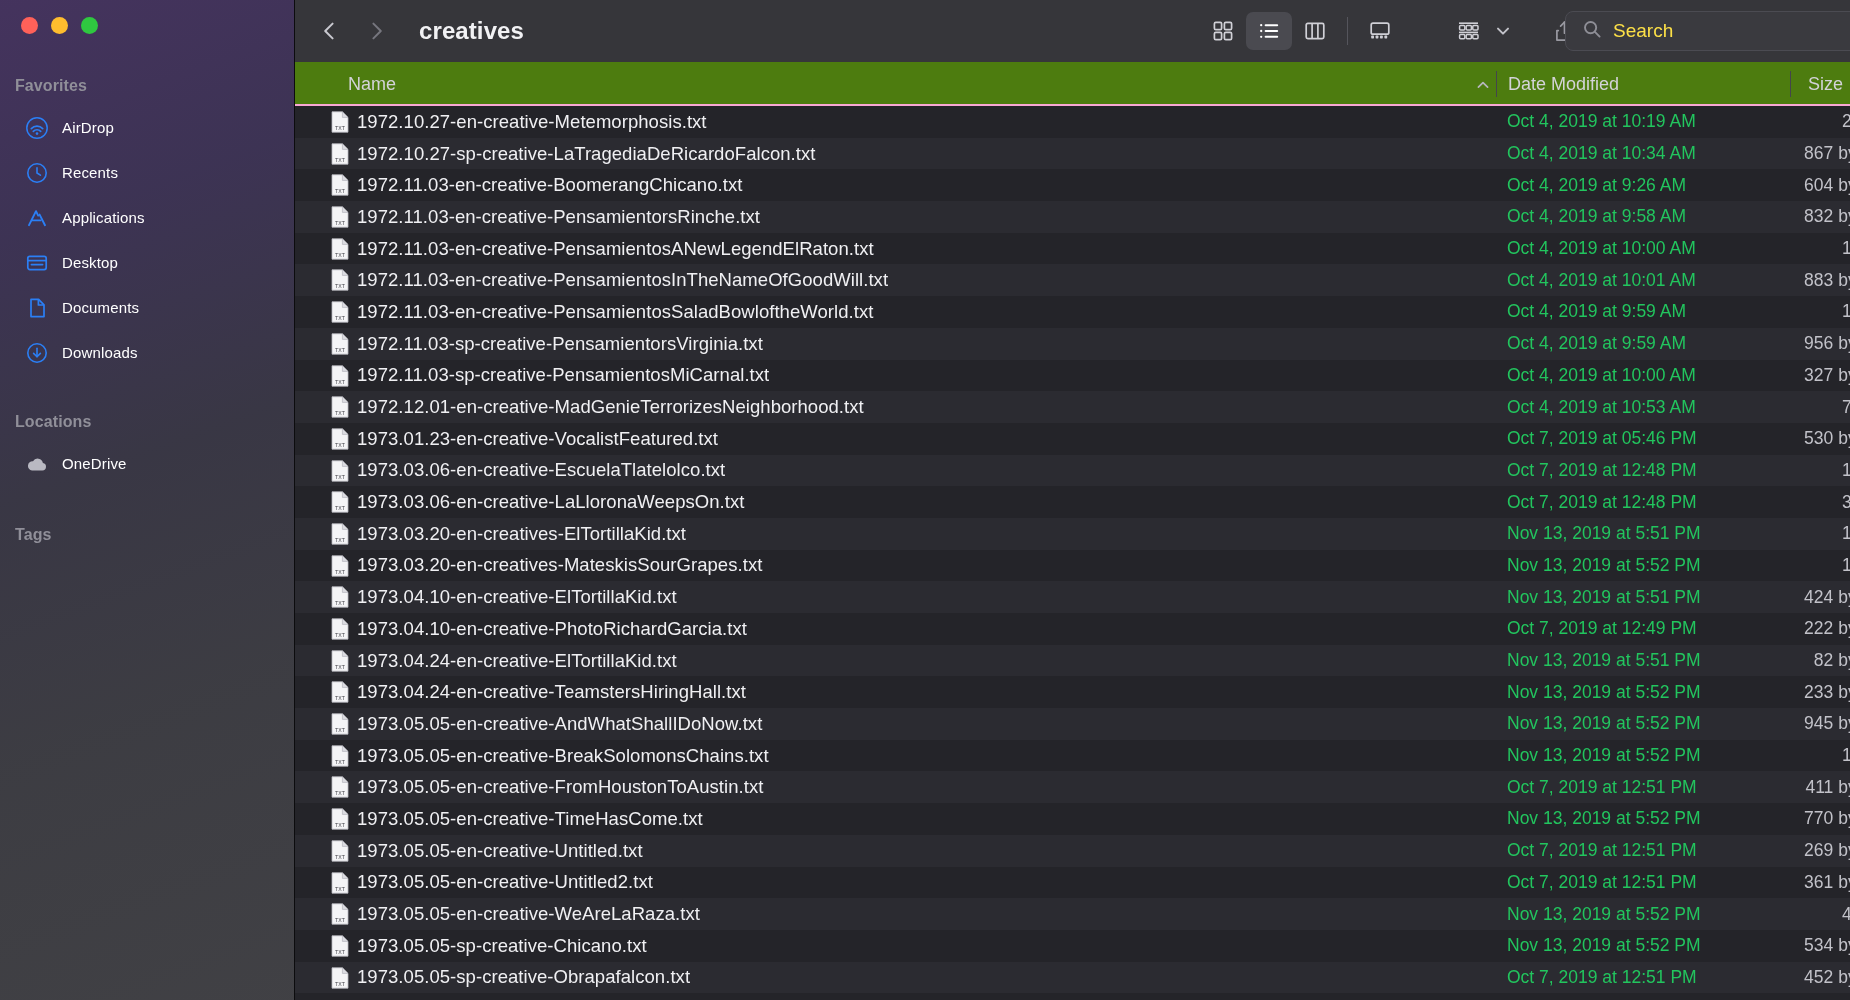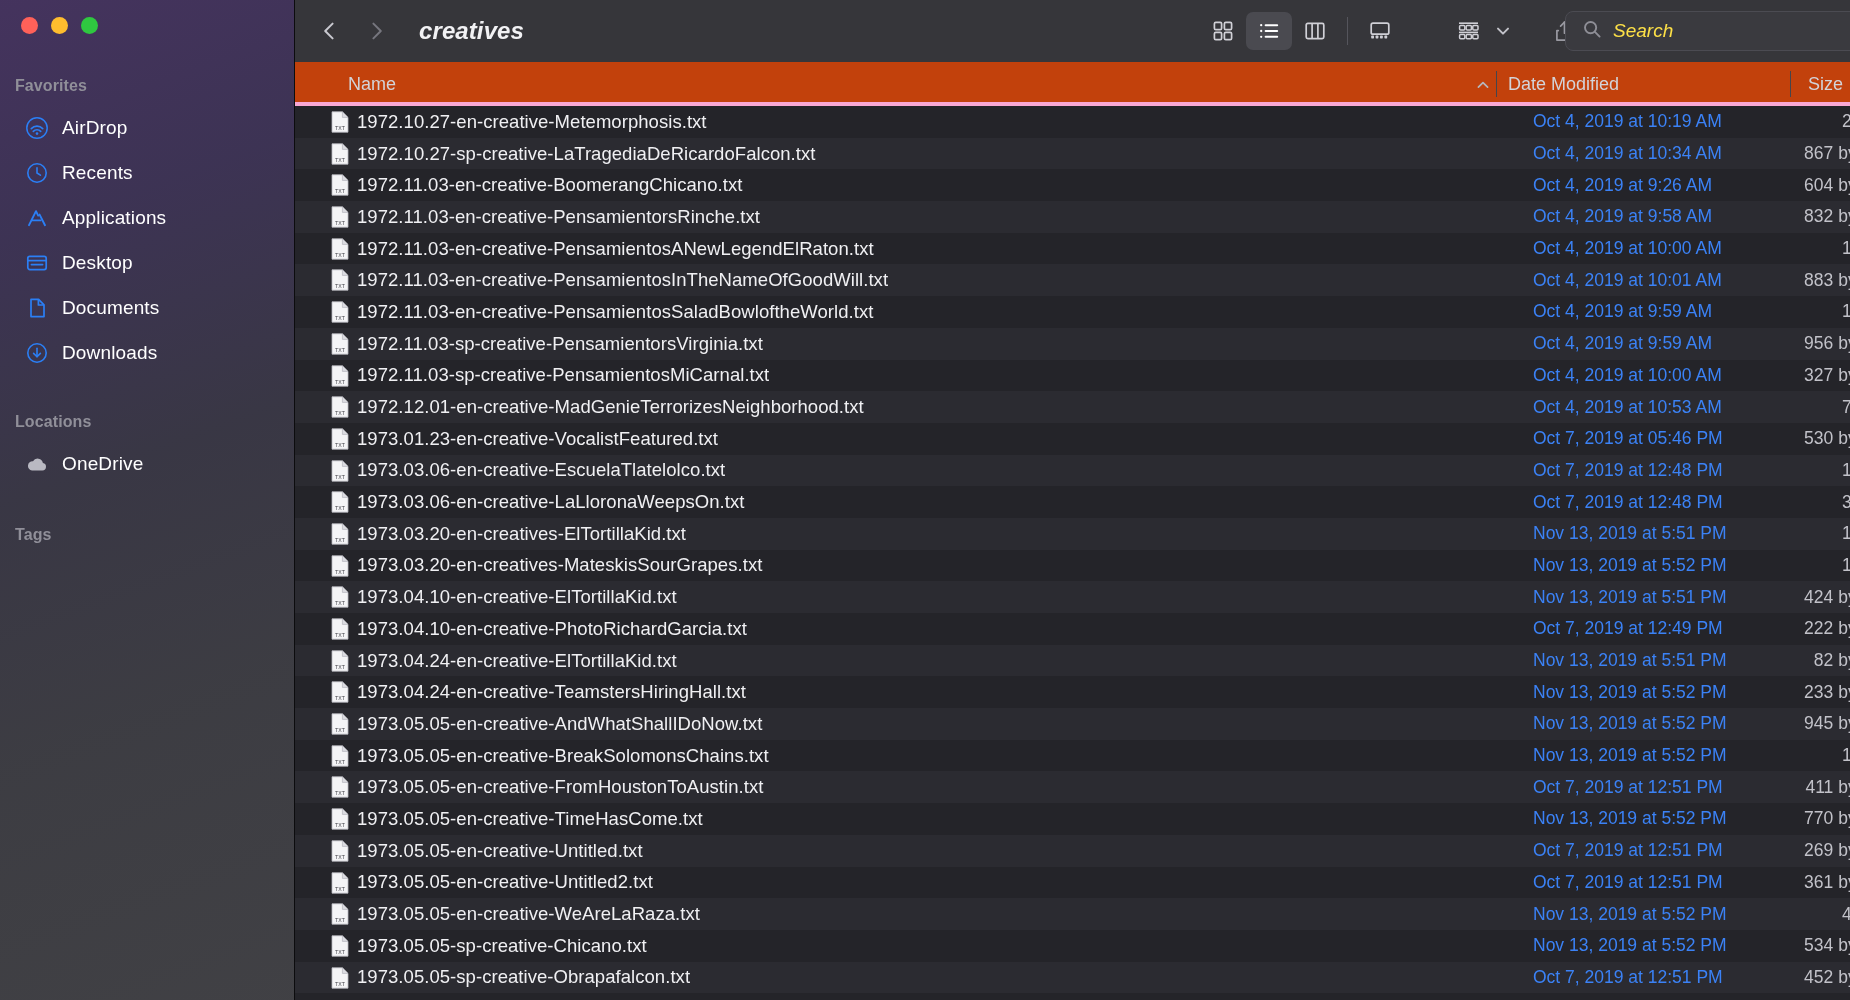--- a/index.html
+++ b/index.html
@@ -40,31 +40,31 @@
   .sb-sec-loc  { margin-top:38px; }
   .sb-sec-tags { margin-top:40px; }
 
   .sb-list { margin-top:10px; }
   .sb-item {
     display:flex; align-items:center; gap:13px;
     height:45px; padding-left:15px;
     border-radius:7px; margin:0 10px;
     cursor:default;
   }
-  .sb-label { font-size:19px; color:#ffffff; letter-spacing:.15px; white-space:nowrap; }
+  .sb-label { font-size:15px; color:#ffffff; letter-spacing:.15px; white-space:nowrap; }
   .sb-icon { width:24px; height:24px; flex:0 0 24px; display:flex; align-items:center; justify-content:center; }
   .sb-icon svg { display:block; }
 
   
   .main { flex:1 1 auto; height:1000px; position:relative; background:#242429; overflow:hidden; }
 
   .toolbar {
     height:62px; background:#36363a;
     display:flex; align-items:center;
-    padding:0 0 0 24px; position:relative;font-style:italic;
+    padding:0 0 0 24px; position:relative;
   }
   .nav-btns { display:flex; align-items:center; gap:24px; }
   .chev { width:22px; height:22px; cursor:default; }
   .chev svg { display:block; }
   .folder-title {
     font-size:24px; font-weight:bold; color:#f2f2f4;
     margin-left:32px; letter-spacing:.1px; white-space:nowrap;
   }
 
   .tb-right {
@@ -86,22 +86,22 @@
     width:300px; height:40px;
     border:1px solid #4b4b52; border-radius:8px;
     background:#3a3a3f;
     display:flex; align-items:center; gap:11px;
     padding-left:16px;
   }
   .search-ph { font-size:19px; color:#fde047; }
 
   
   .colhead {
-    height:44px; background:#c2410c;
-    border-bottom:4px solid #f9a8d4;
+    height:44px; background:#4d7c0f;
+    border-bottom:2px solid #f9a8d4;
     display:flex; align-items:center;
     position:relative;
   }
   .ch {
     font-size:18px; color:#d3d3d8; position:absolute; top:12px;
     white-space:nowrap;
   }
   .ch-name { left:53px; }
   .ch-sortcaret { left:1180px; top:15px; }
   .ch-date { left:1213px; }
@@ -122,22 +122,22 @@
   .f-icon {
     position:absolute; left:36px; top:5px;
     width:18px; height:22px;
   }
   .f-name {
     position:absolute; left:62px;
     font-size:18.5px; color:#f0f0f3;
     white-space:nowrap; letter-spacing:.05px;
   }
   .f-date {
-    position:absolute; left:1238px;
-    font-size:17.5px; color:#3b82f6; white-space:nowrap;
+    position:absolute; left:1212px;
+    font-size:17.5px; color:#22c55e; white-space:nowrap;
   }
   .f-size {
     position:absolute; left:1400px; width:185px;
     text-align:right;
     font-size:17.5px; color:#c2c2c9; white-space:nowrap;
   }
 </style>
 </head>
 <body>
 

